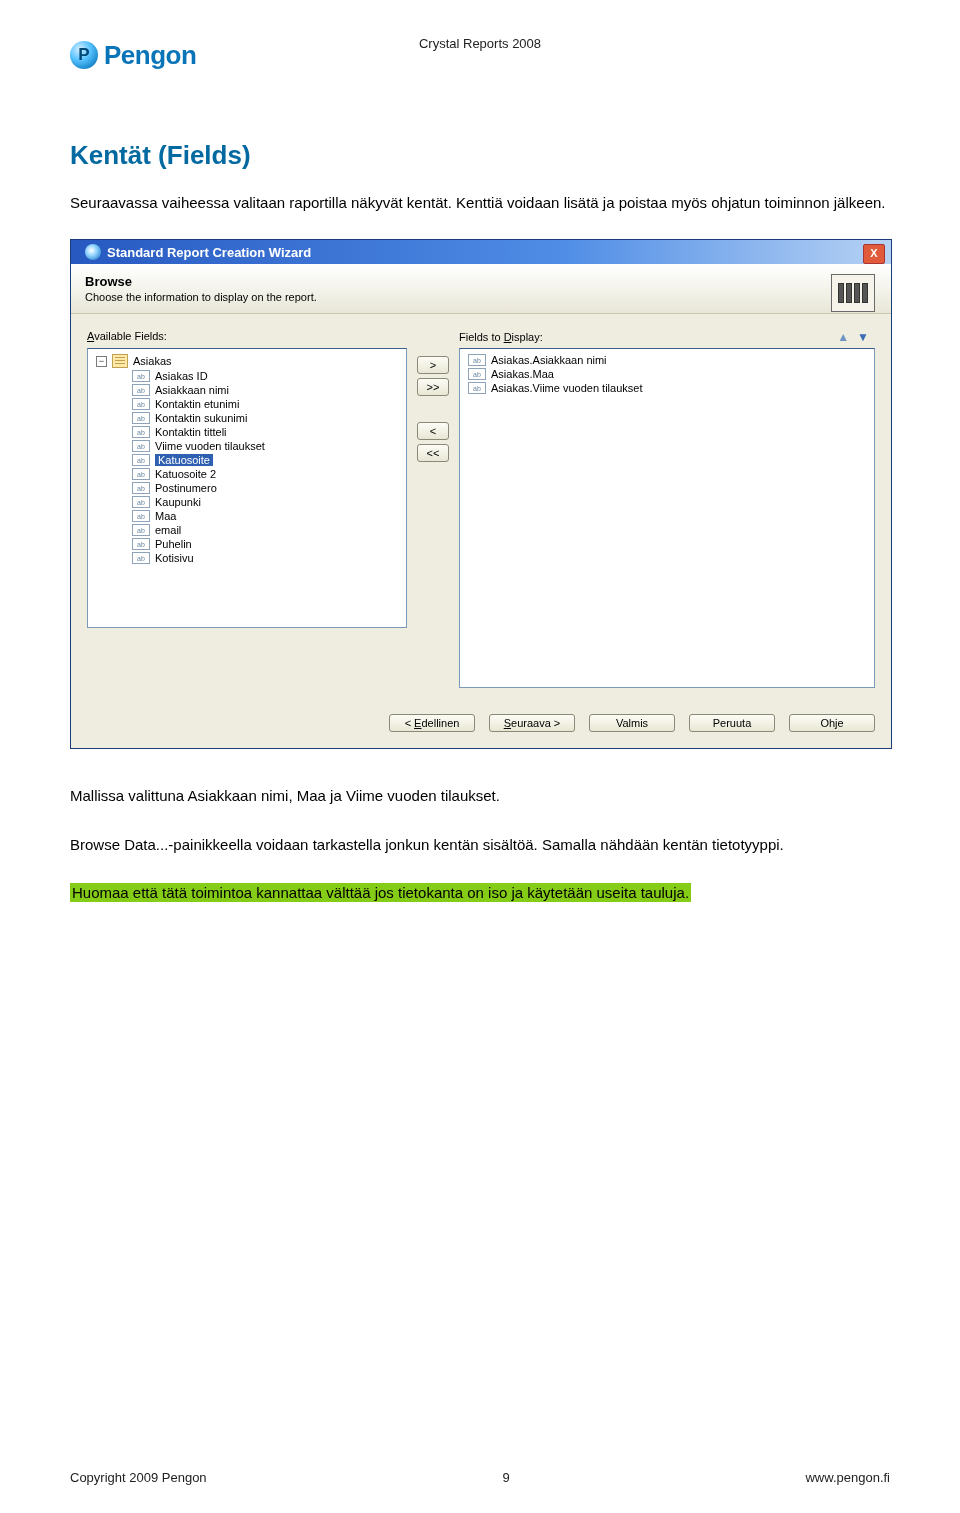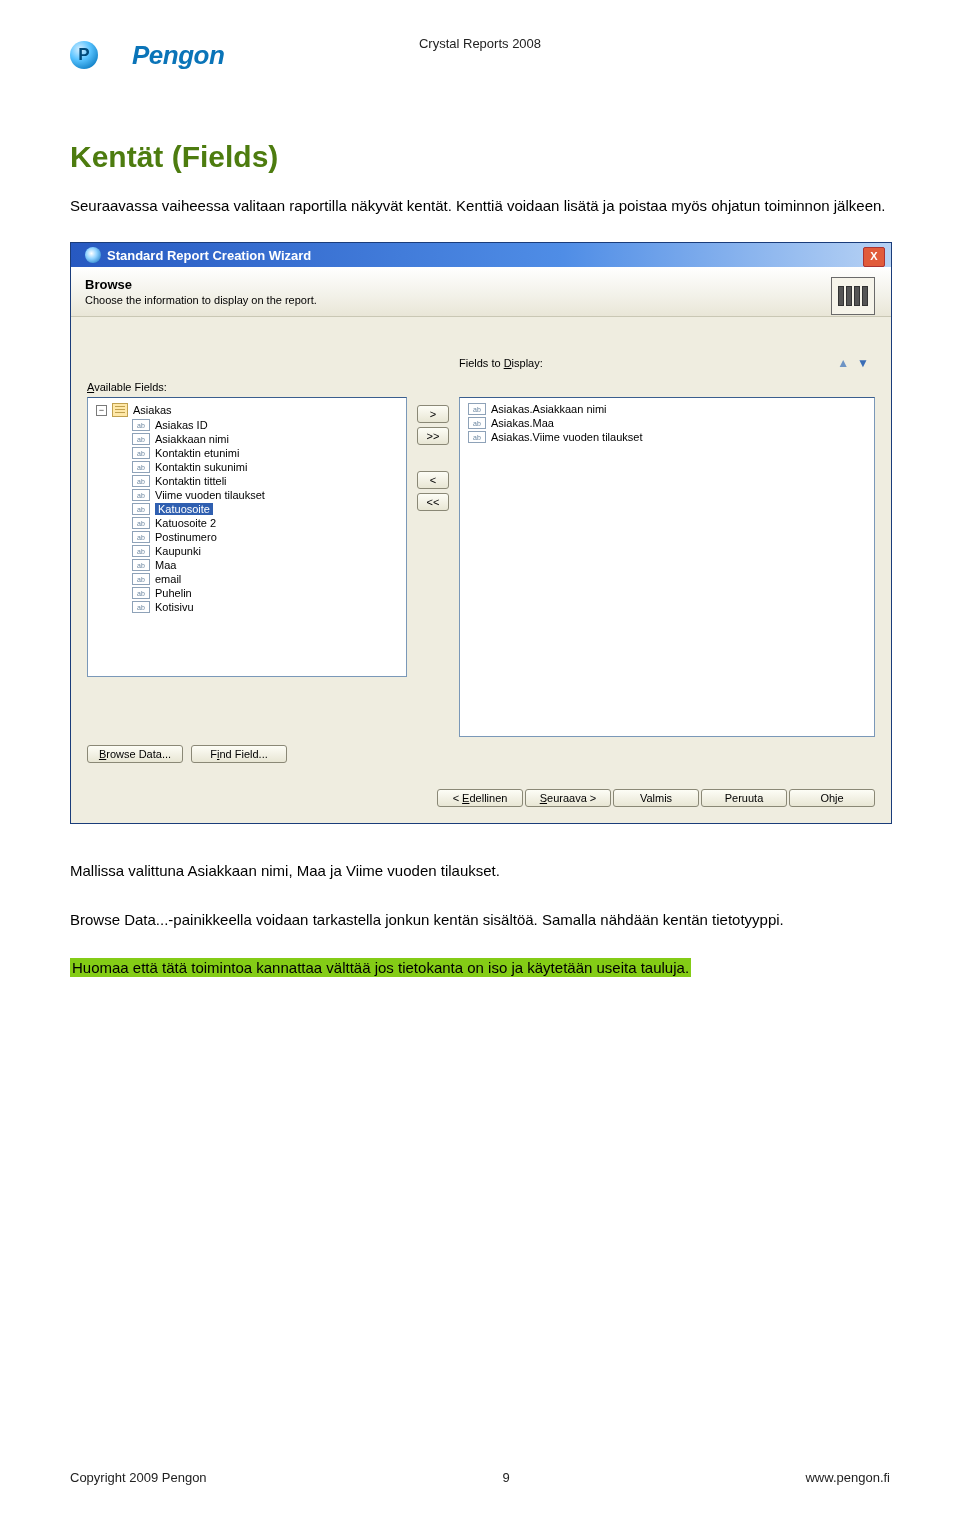--- a/index.html
+++ b/index.html
@@ -36,37 +36,35 @@
     display: flex;
     align-items: center;
     justify-content: center;
     color: #004a7a;
     font-weight: bold;
     font-size: 17px;
   }
   .logo-text {
     font-size: 26px;
     font-weight: bold;
-    font-style: italic;
     color: #0a74b8;
     letter-spacing: -0.5px;
-    margin-left: 28px;
   }
   .doc-header-title {
     position: absolute;
     left: 0;
     right: 0;
     text-align: center;
     font-size: 13px;
     color: #222;
     top: 6px;
   }
   h1.section-title {
-    color: #4d7c0f;
-    font-size: 30px;
+    color: #0369a1;
+    font-size: 26px;
     font-weight: bold;
     margin: 30px 0 20px 0;
   }
   p.body {
     color: #000;
     font-size: 15px;
     line-height: 1.55;
     margin: 10px 0 25px 0;
   }
   p.body .hl {
@@ -138,21 +136,21 @@
 
   .wizard-body {
     padding: 16px 16px 10px 16px;
     background: #efede0;
   }
   .labels-row {
     display: flex;
     margin-bottom: 4px;
     font-size: 11px;
   }
-  .labels-row .lbl-left { width: 320px; margin-top: 48px; }
+  .labels-row .lbl-left { width: 320px; }
   .labels-row .lbl-right { flex: 1; display: flex; align-items: center; justify-content: space-between; padding-right: 6px;}
   .arrows { display: flex; gap: 8px; }
   .arrows .ar { color: #6e94c4; font-size: 12px; }
 
   .lists-row {
     display: flex;
     align-items: flex-start;
     gap: 10px;
   }
   .list {
@@ -225,21 +223,21 @@
   .under-btns {
     display:flex; gap:8px; margin-top:8px;
   }
   .under-btns .btn { min-width: 96px; text-decoration: none; }
   .under-btns .btn .ul { text-decoration: underline; }
 
   .wizard-footer {
     padding: 16px;
     display: flex;
     justify-content: flex-end;
-    gap: 2px;
+    gap: 14px;
     background: #efede0;
   }
   .wizard-footer .btn { min-width: 86px; }
 
   .page-footer {
     position: absolute;
     bottom: 28px;
     left: 70px;
     right: 70px;
     display: flex;
@@ -387,24 +385,20 @@
               <span class="fld-ico">ab</span>
               <span class="txt">Asiakas.Maa</span>
             </div>
             <div class="list-item">
               <span class="fld-ico">ab</span>
               <span class="txt">Asiakas.Viime vuoden tilaukset</span>
             </div>
           </div>
       </div>
 
-      <div class="under-btns">
-        <div class="btn"><span class="ul">B</span><span id="browse-rest">rowse Data...</span></div>
-        <div class="btn">F<span class="ul">i</span><span id="find-rest">nd Field...</span></div>
-      </div>
     </div>
 
     <div class="wizard-footer">
       <div class="btn">&lt; <span style="text-decoration:underline">E</span>dellinen</div>
       <div class="btn"><span style="text-decoration:underline">S</span>euraava &gt;</div>
       <div class="btn">Valmis</div>
       <div class="btn">Peruuta</div>
       <div class="btn">Ohje</div>
     </div>
   </div>

